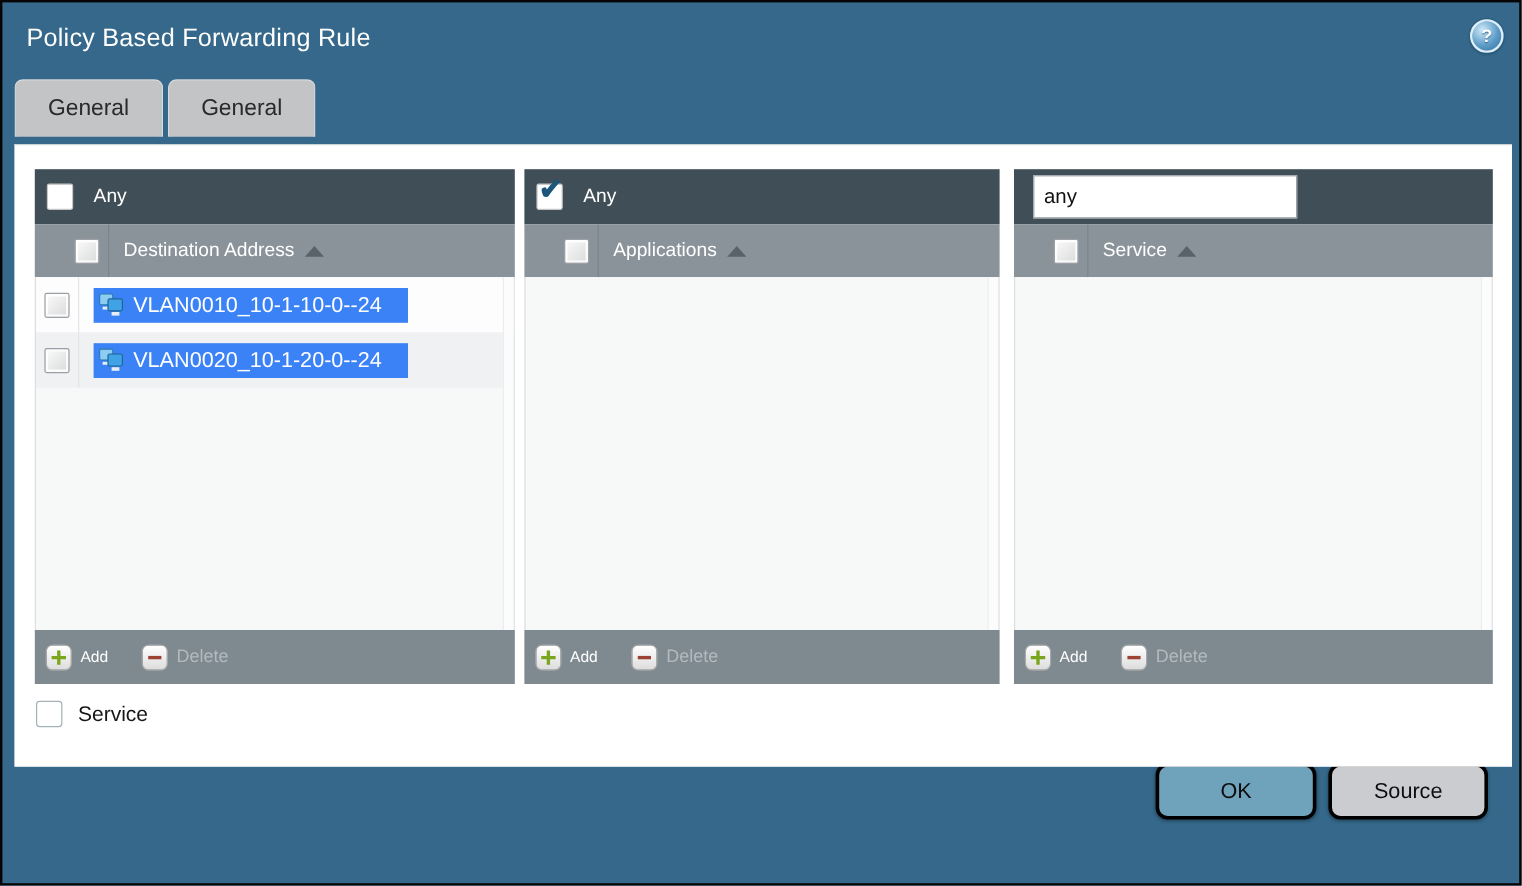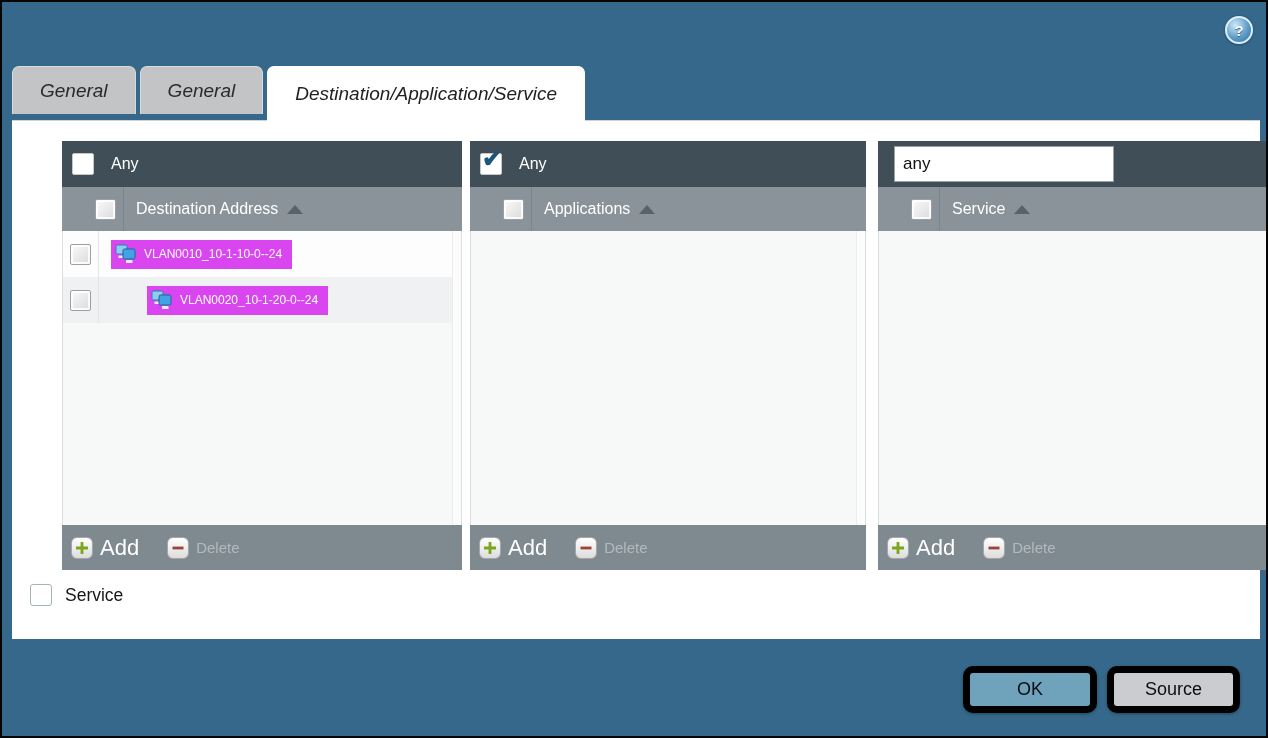--- a/index.html
+++ b/index.html
@@ -13,64 +13,64 @@
 
   
   .title { position:absolute; left:20px; top:18px; color:#fff; font-size:21px; font-weight:400; letter-spacing:.2px; }
   .help { position:absolute; top:14px; right:13px; width:28px; height:28px; border-radius:50%;
     background:radial-gradient(circle at 35% 30%, #cfe9f8, #5e9cc8 55%, #2f6e9d);
     border:2px solid #ddeefa; box-shadow:0 0 0 1px #2b5f80, 0 1px 2px rgba(0,0,0,.4);
     display:flex; align-items:center; justify-content:center; cursor:pointer; }
   .help span { color:#fff; font-weight:bold; font-size:15px; text-shadow:0 1px 1px #2a628b; }
 
   
-  .tabs { position:absolute; left:10px; top:64px; display:flex; align-items:flex-start; z-index:2;font-style:italic; }
+  .tabs { position:absolute; left:10px; top:64px; display:flex; align-items:flex-end; z-index:2; }
   .tab {
     height:48px; margin-right:4px; padding:0 27px; display:flex; align-items:center;
     background:#c3c4c6; border:1px solid #d9dadb; border-bottom:none;
     border-radius:7px 7px 0 0; font-size:19px; color:#2a2a2a; cursor:pointer; white-space:nowrap;
   }
   .tab.active {
     height:55px; background:#fff; border-color:#fff; z-index:3; color:#222;
   }
 
   
   .panel { position:absolute; left:10px; top:118px; width:1248px; height:519px; background:#fff; border-top:1px solid #ccd4d8; z-index:1; }
 
   
-  .col { position:absolute; top:20px; display:flex; flex-direction:column; height:429px;margin-left:33px; }
+  .col { position:absolute; top:20px; display:flex; flex-direction:column; height:429px; }
   .col1 { left:17px;  width:400px; }
   .col2 { left:425px; width:396px; }
   .col3 { left:833px; width:399px; }
 
   .anybar { height:46px; background:#3f4e57; display:flex; align-items:center; padding-left:10px; flex:0 0 auto; }
   .anybar .lbl { color:#fff; font-size:16px; margin-left:17px; }
 
   .colheader { height:44px; background:#8a939a; display:flex; align-items:center; flex:0 0 auto;padding-left:25px; }
   .colheader .cbcell { width:37px; display:flex; justify-content:center; align-items:center; align-self:stretch; border-right:1px solid #7b848b; }
   .colheader .lbl { color:#fff; font-size:16px; margin-left:12px; }
   .tri-up { width:0; height:0; border-left:8px solid transparent; border-right:8px solid transparent;
             border-bottom:9px solid #57626a; margin-left:9px; display:inline-block; }
 
   .list { flex:1 1 auto; background:#f7f8f8; border-left:1px solid #dcdfe0; border-right:1px solid #dcdfe0; position:relative; overflow:hidden; }
   .list::after { content:""; position:absolute; top:0; right:0; width:8px; height:100%; background:#fcfcfc; border-left:1px solid #ebedee; }
 
   .row { height:46px; display:flex; align-items:center; }
   .row.odd  { background:#fdfdfd; }
-  .row.even { background:#f0f1f3;gap:36px; }
+  .row.even { background:#f0f1f3; }
   .row .cbcell { width:36px; align-self:stretch; display:flex; align-items:center; justify-content:center; border-right:1px solid #e3e5e6; }
-  .chip { display:flex; align-items:center; margin-left:12px; height:29px; padding:0 10px 0 3px;
-          background:#d946ef; color:#fff; font-size:12px; cursor:pointer; }
+  .chip { display:flex; align-items:center; margin-left:12px; height:29px; padding:0 22px 0 3px;
+          background:#3b82f6; color:#fff; font-size:18px; cursor:pointer; }
   .chip svg { margin-right:6px; }
 
   .colfooter { height:45px; background:#7e8990; display:flex; align-items:center; padding-left:9px; flex:0 0 auto; }
   .btn-mini { display:flex; align-items:center; cursor:pointer; }
   .icon-sq { width:22px; height:22px; border-radius:6px; border:1px solid #a7a7a7;
              background:linear-gradient(#ffffff,#dcdcdc); display:flex; align-items:center; justify-content:center; }
-  .add-lbl { color:#fff; font-size:22px; margin-left:7px; }
+  .add-lbl { color:#fff; font-size:13px; margin-left:7px; }
   .del-lbl { color:#b3babf; font-size:15px; margin-left:7px; }
   .gap28 { width:28px; }
 
   
   .cb { width:22px; height:22px; background:#fff; border:1px solid #c6c6c6; border-radius:2px; position:relative; flex:0 0 auto; }
   .cb.inset { width:21px; height:21px; border:1px solid #9aa0a5;
               background:linear-gradient(135deg,#fbfbfb,#d9dadb);
               box-shadow:inset 0 0 0 2px rgba(255,255,255,.85); }
   .cb .mark { position:absolute; left:1px; top:-7px; color:#1c567a; font-size:24px; font-weight:bold; line-height:1; }
 
@@ -78,39 +78,39 @@
   .combo { display:flex; margin-left:6px; height:36px; cursor:pointer; }
   .combo .val { width:220px; background:#fff; border:1px solid #9aa0a5; font-size:17px; color:#111;
                 display:flex; align-items:center; padding-left:8px; }
 
   
   .negate { position:absolute; left:18px; top:463px; display:flex; align-items:center; cursor:pointer; }
   .negate .cb { border:1px solid #a3b3b8; border-radius:3px; }
   .negate .lbl { margin-left:13px; color:#161616; font-size:17.5px; }
 
   
-  .btn { position:absolute; top:664px; height:47px; border-radius:10px; border:7px solid #000000;
+  .btn { position:absolute; top:634px; height:47px; border-radius:10px; border:3px solid #000000;
          font-size:18px; color:#0d0d0d; display:flex; align-items:center; justify-content:center;
          cursor:pointer; box-shadow:0 1px 3px rgba(0,0,0,.35); }
   .btn-ok { left:961px; width:134px; background:#6fa2bb; }
   .btn-cancel { left:1105px; width:133px; background:#cbccd0; }
 </style>
 </head>
 <body>
 
 <div class="dialog">
 
+  <div class="title">Policy Based Forwarding Rule</div>
   <div class="help">
       <span>?</span>
     </div>
 
   <div class="tabs">
     <div class="tab">General</div>
     <div class="tab">General</div>
-    <div class="tab active">Destination/Application/Service</div>
   </div>
 
   <div class="panel">
 
     <div class="col col1">
       <div class="anybar">
         <span class="cb"></span>
         <span class="lbl">Any</span>
       </div>
       <div class="colheader">

